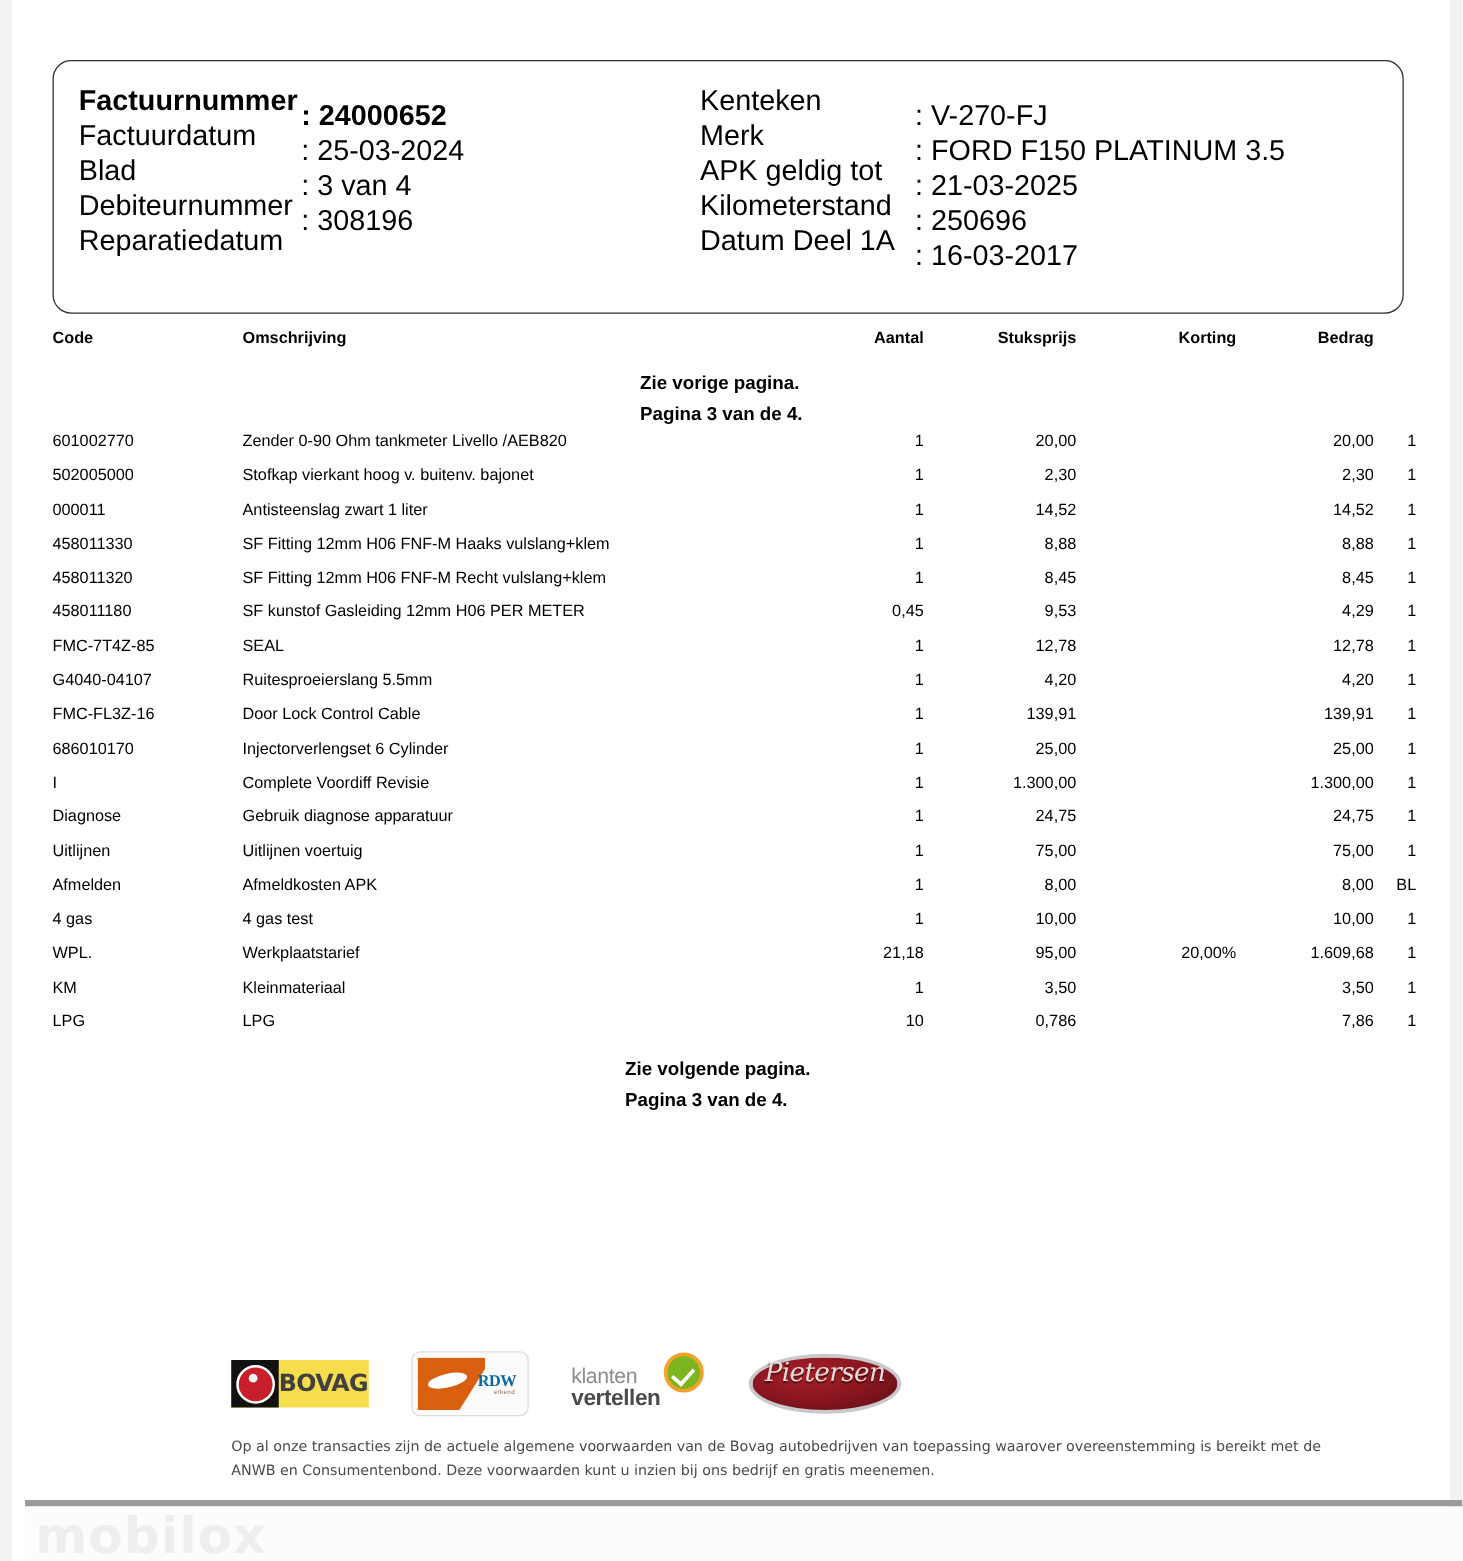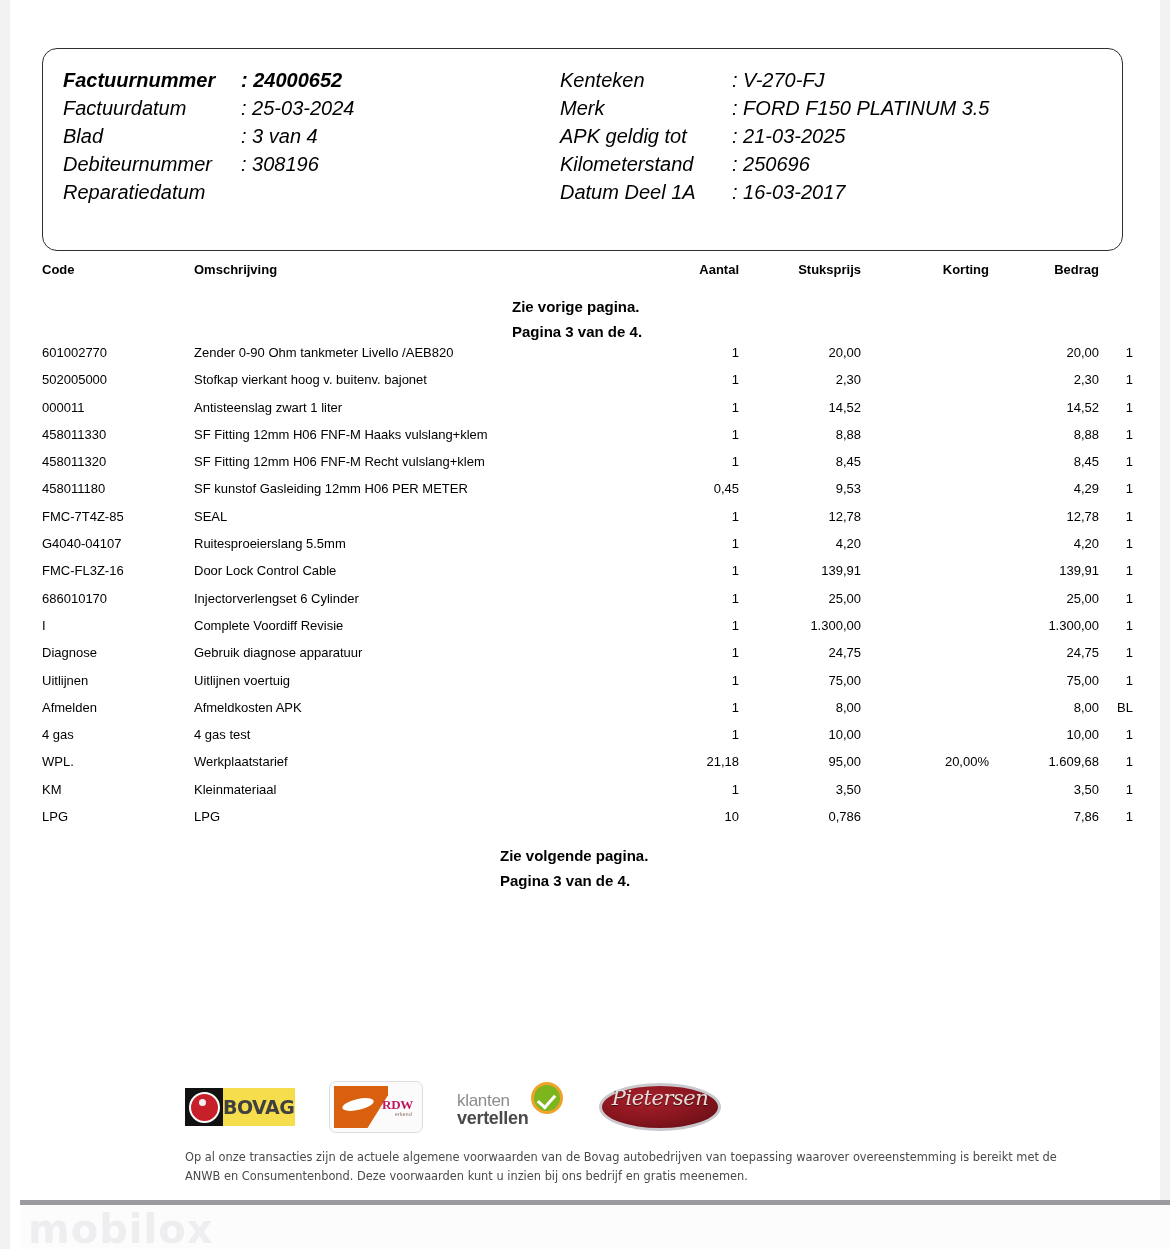--- a/index.html
+++ b/index.html
@@ -48,25 +48,24 @@
   }
   .hdr-col {
     position: absolute;
     top: 17px;
   }
   .hdr-col.left { left: 20px; }
   .hdr-col.right { left: 517px; }
   .hdr-row {
     display: flex;
     height: 28px;
-    align-items: flex-end;
-    font-size: 20px;
+    align-items: flex-start;
+    font-size: 23px;
     line-height: 28px;
     white-space: nowrap;
-    font-style: italic;
   }
   .hdr-label {
     display: inline-block;
   }
   .hdr-col.left .hdr-label { width: 178px; }
   .hdr-col.right .hdr-label { width: 172px; }
   .hdr-value { display: inline-block; margin-top: 12px; }
   .hdr-row.bold .hdr-label,
   .hdr-row.bold .hdr-value { font-weight: bold; }
 
@@ -211,21 +210,21 @@
     border-radius: 50% 50% 50% 50%;
     transform: rotate(-13deg);
   }
   .rdw-text {
     position: absolute;
     right: 9px;
     top: 15px;
     font-family: "Liberation Serif", serif;
     font-weight: bold;
     font-size: 13px;
-    color: #be185d;
+    color: #0369a1;
     letter-spacing: -0.3px;
     text-align: right;
   }
   .rdw-sub {
     position: absolute;
     right: 10px;
     top: 29px;
     font-size: 5px;
     color: #8a6a58;
     letter-spacing: 0.3px;

